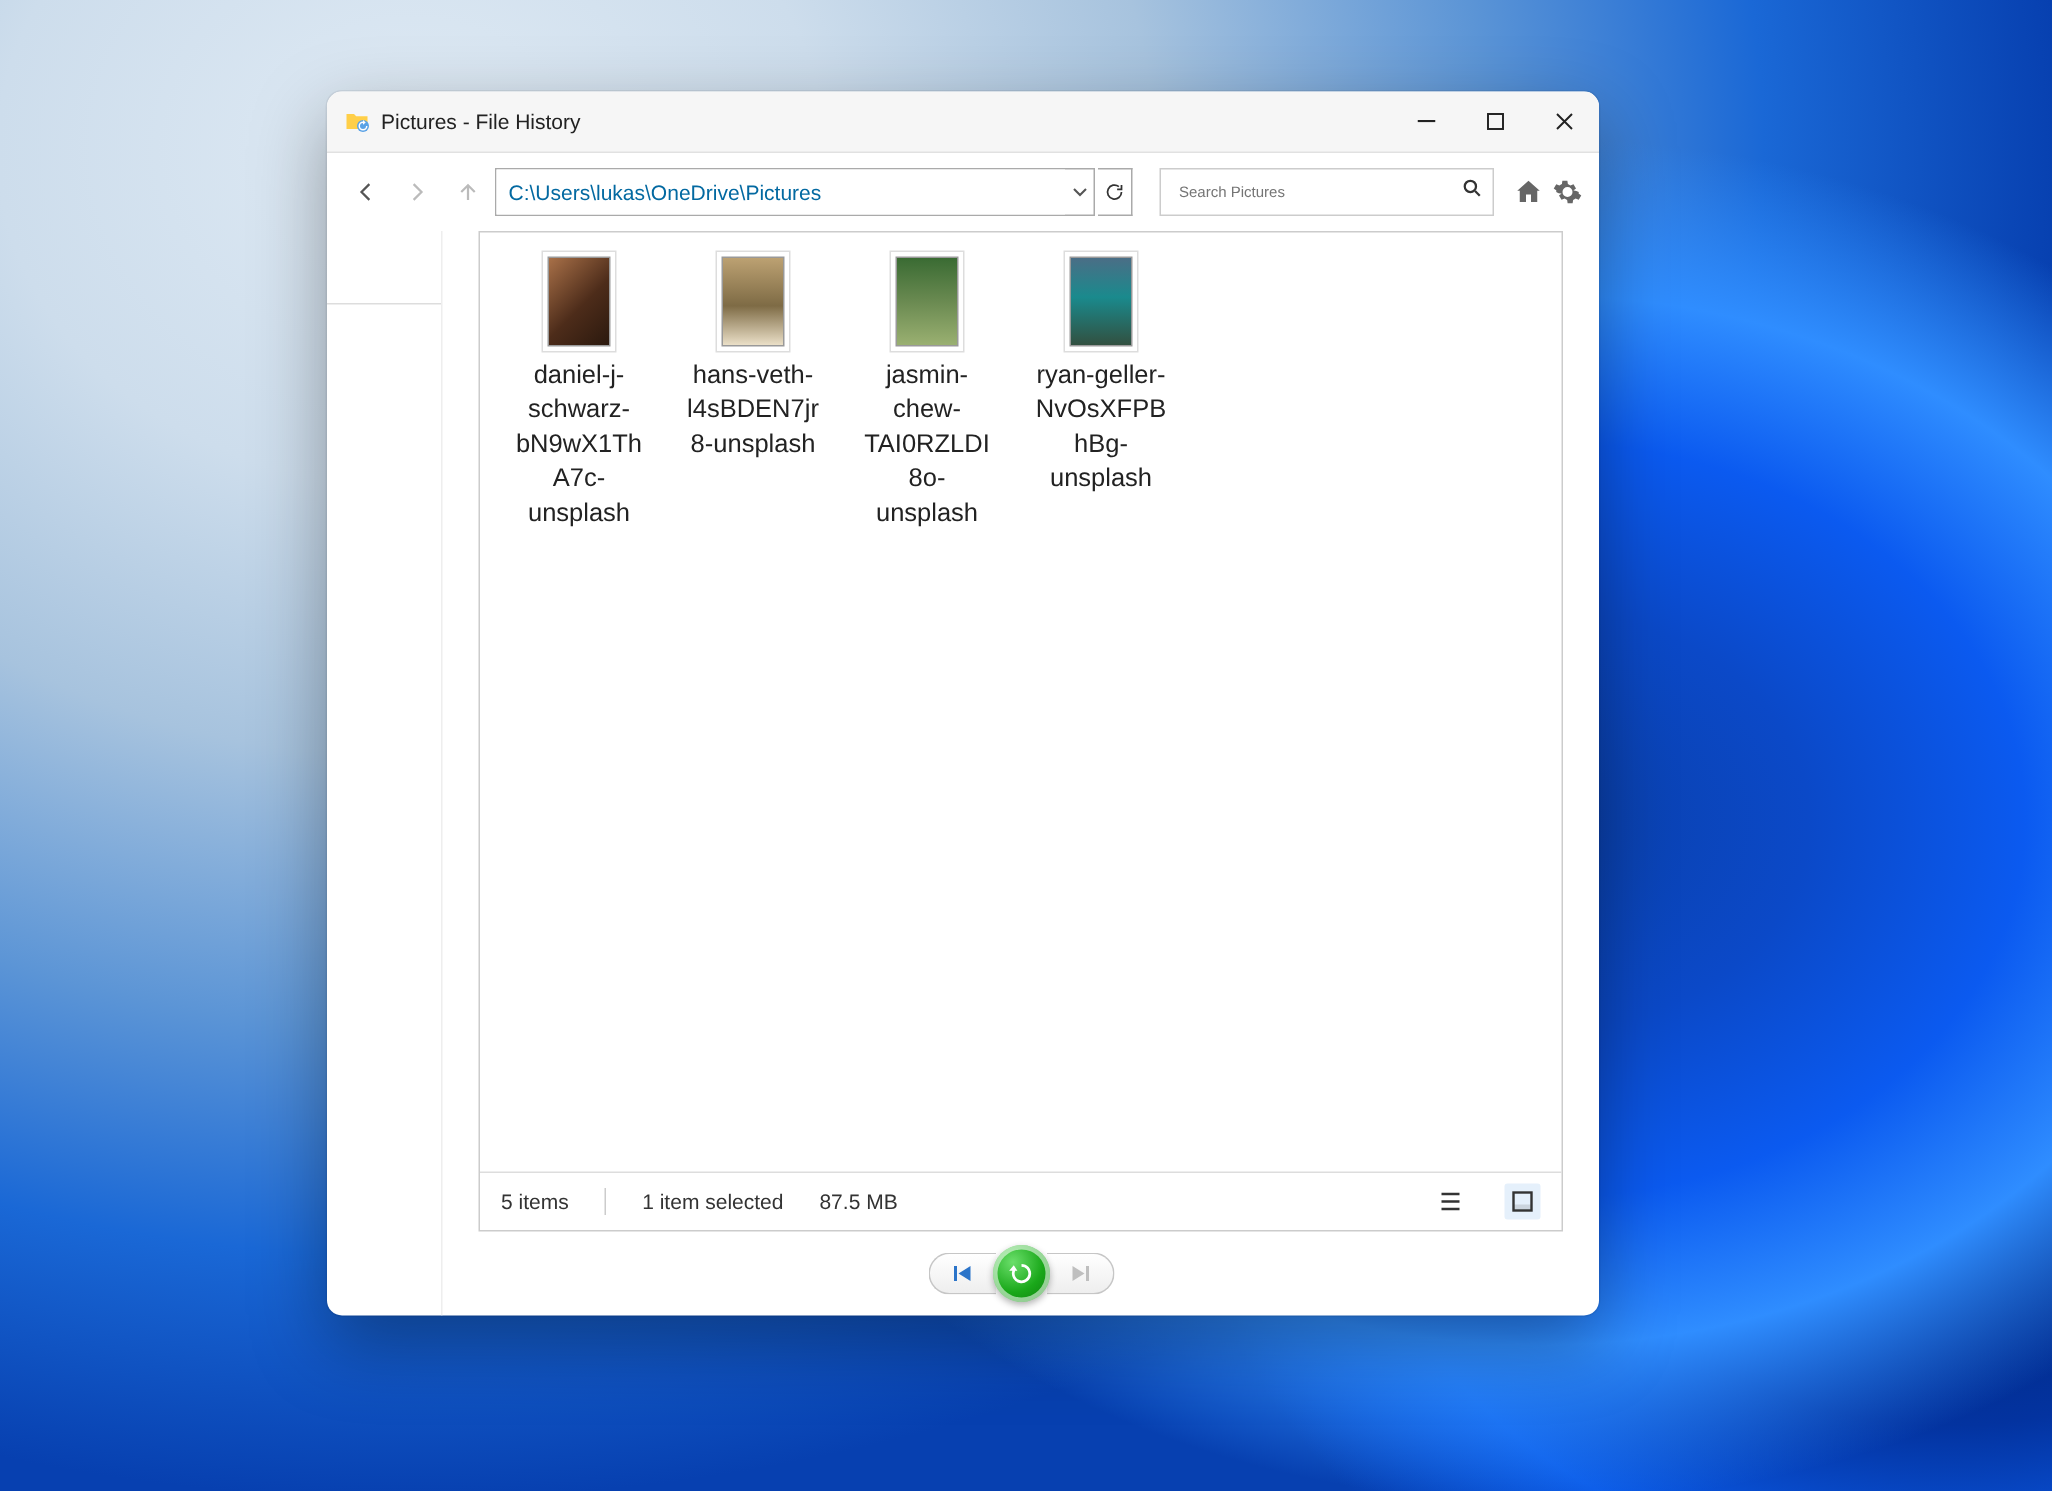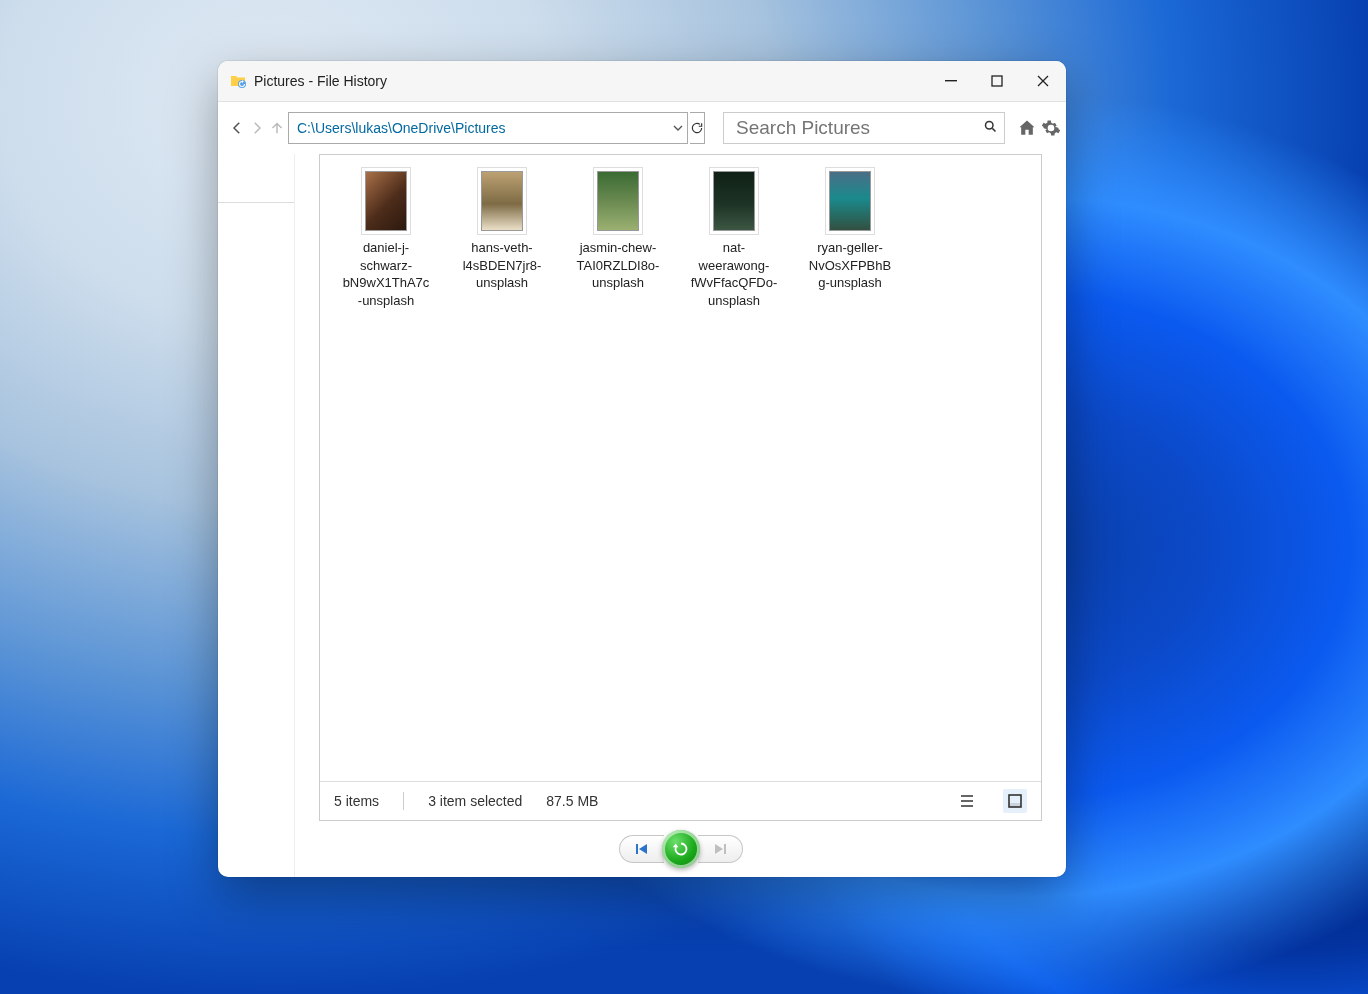--- a/index.html
+++ b/index.html
@@ -25,31 +25,31 @@
   .tb-btn{width:46px;height:40px;display:flex;align-items:center;justify-content:center;color:#222;}
   .toolbar{height:52px;display:flex;align-items:center;padding:0 10px;gap:2px;}
   .nav-btn{width:32px;height:32px;display:flex;align-items:center;justify-content:center;color:#555;border-radius:4px;}
   .nav-btn svg{width:18px;height:18px;}
   .nav-btn.disabled{color:#bbb;}
   .path-box{flex:0 0 398px;height:30px;border:1px solid #aaa;display:flex;align-items:center;background:#fff;}
   .path-input{flex:1;height:100%;border:none;outline:none;padding:0 8px;font-size:14px;color:#0369a1;font-family:inherit;}
   .path-dd{width:18px;height:28px;display:flex;align-items:center;justify-content:center;border-left:1px solid transparent;}
   .refresh-btn{width:22px;height:30px;border:1px solid #aaa;border-left:none;display:flex;align-items:center;justify-content:center;margin-right:16px;}
   .search-box{flex:1;height:30px;border:1px solid #ccc;display:flex;align-items:center;padding:0 6px 0 10px;margin-right:8px;}
-  .search-box input{flex:1;border:none;outline:none;font-size:19px;color:#3b82f6;font-family:inherit;background:transparent;}
+  .search-box input{flex:1;border:none;outline:none;font-size:10px;color:#3b82f6;font-family:inherit;background:transparent;}
   .tool-icon{width:22px;height:22px;display:flex;align-items:center;justify-content:center;color:#666;margin-left:2px;}
   .body{flex:1;display:flex;min-height:0;}
   .sidepane{width:76px;border-right:1px solid #eee;}
   .sidepane-stub{margin-top:48px;height:714px;border-top:1px solid #ddd;border-bottom:1px solid #ddd;}
   .main{flex:1;display:flex;flex-direction:column;padding:0 24px 0 24px;min-width:0;}
   .header-line{font-size:24px;color:#222;padding:18px 6px 14px 6px;}
   .header-line .sep{color:#888;padding:0 14px;}
   .content-frame{flex:1;border:1px solid #ccc;display:flex;flex-direction:column;min-height:0;}
   .files{flex:1;padding:16px 22px;display:flex;flex-wrap:wrap;align-content:flex-start;gap:22px 28px;overflow:auto;}
-  .file{width:88px;text-align:center;font-size:13px;color:#222;line-height:1.35;word-break:break-word;}
+  .file{width:88px;text-align:center;font-size:17px;color:#222;line-height:1.35;word-break:break-word;}
   .thumb{width:40px;height:58px;margin:0 auto 8px auto;border:1px solid #999;box-shadow:0 0 0 3px #fff,0 0 0 4px #ddd;}
   .t1{background:linear-gradient(135deg,#a87048 0%,#4d2c1a 55%,#2b190e 100%);}
   .t2{background:linear-gradient(180deg,#bca172 0%,#7e6b45 55%,#eadfc7 100%);}
   .t3{background:linear-gradient(180deg,#3a6b33 0%,#6a8a51 50%,#9ab071 100%);}
   .t4{background:linear-gradient(180deg,#102015 0%,#1d3325 55%,#3c5643 100%);}
   .t5{background:linear-gradient(180deg,#4a6e86 0%,#1a8a8d 45%,#325040 100%);}
   .status{height:38px;border-top:1px solid #ddd;display:flex;align-items:center;padding:0 14px;font-size:14px;color:#333;gap:24px;}
   .status .div{width:1px;height:18px;background:#ccc;}
   .status .flex{flex:1;}
   .view-btn{width:24px;height:24px;display:flex;align-items:center;justify-content:center;color:#444;border-radius:2px;}
@@ -155,32 +155,28 @@
               </div>
               <div class="file">
                 <div class="thumb t2"></div>
                 <div>hans-veth-l4sBDEN7jr8-unsplash</div>
               </div>
               <div class="file">
                 <div class="thumb t3"></div>
                 <div>jasmin-chew-TAI0RZLDI8o-unsplash</div>
               </div>
               <div class="file">
-                <div class="thumb t4"></div>
-                <div>nat-weerawong-fWvFfacQFDo-unsplash</div>
-              </div>
-              <div class="file">
                 <div class="thumb t5"></div>
                 <div>ryan-geller-NvOsXFPBhBg-unsplash</div>
               </div>
             </div>
           <div class="status">
             <span>5 items</span>
             <span class="div"></span>
-            <span>3 item selected</span>
+            <span>1 item selected</span>
             <span>87.5 MB</span>
             <span class="flex"></span>
             <div class="view-btn">
                 <svg width="16" height="16" viewBox="0 0 16 16">
                   <path stroke="#333" stroke-width="1.6" d="M2 3h12M2 8h12M2 13h12"></path>
                 </svg>
               </div>
             <div class="view-btn active">
                 <svg width="16" height="16" viewBox="0 0 16 16">
                   <rect x="2" y="2" width="12" height="12" fill="none" stroke="#333" stroke-width="1.6"></rect>

